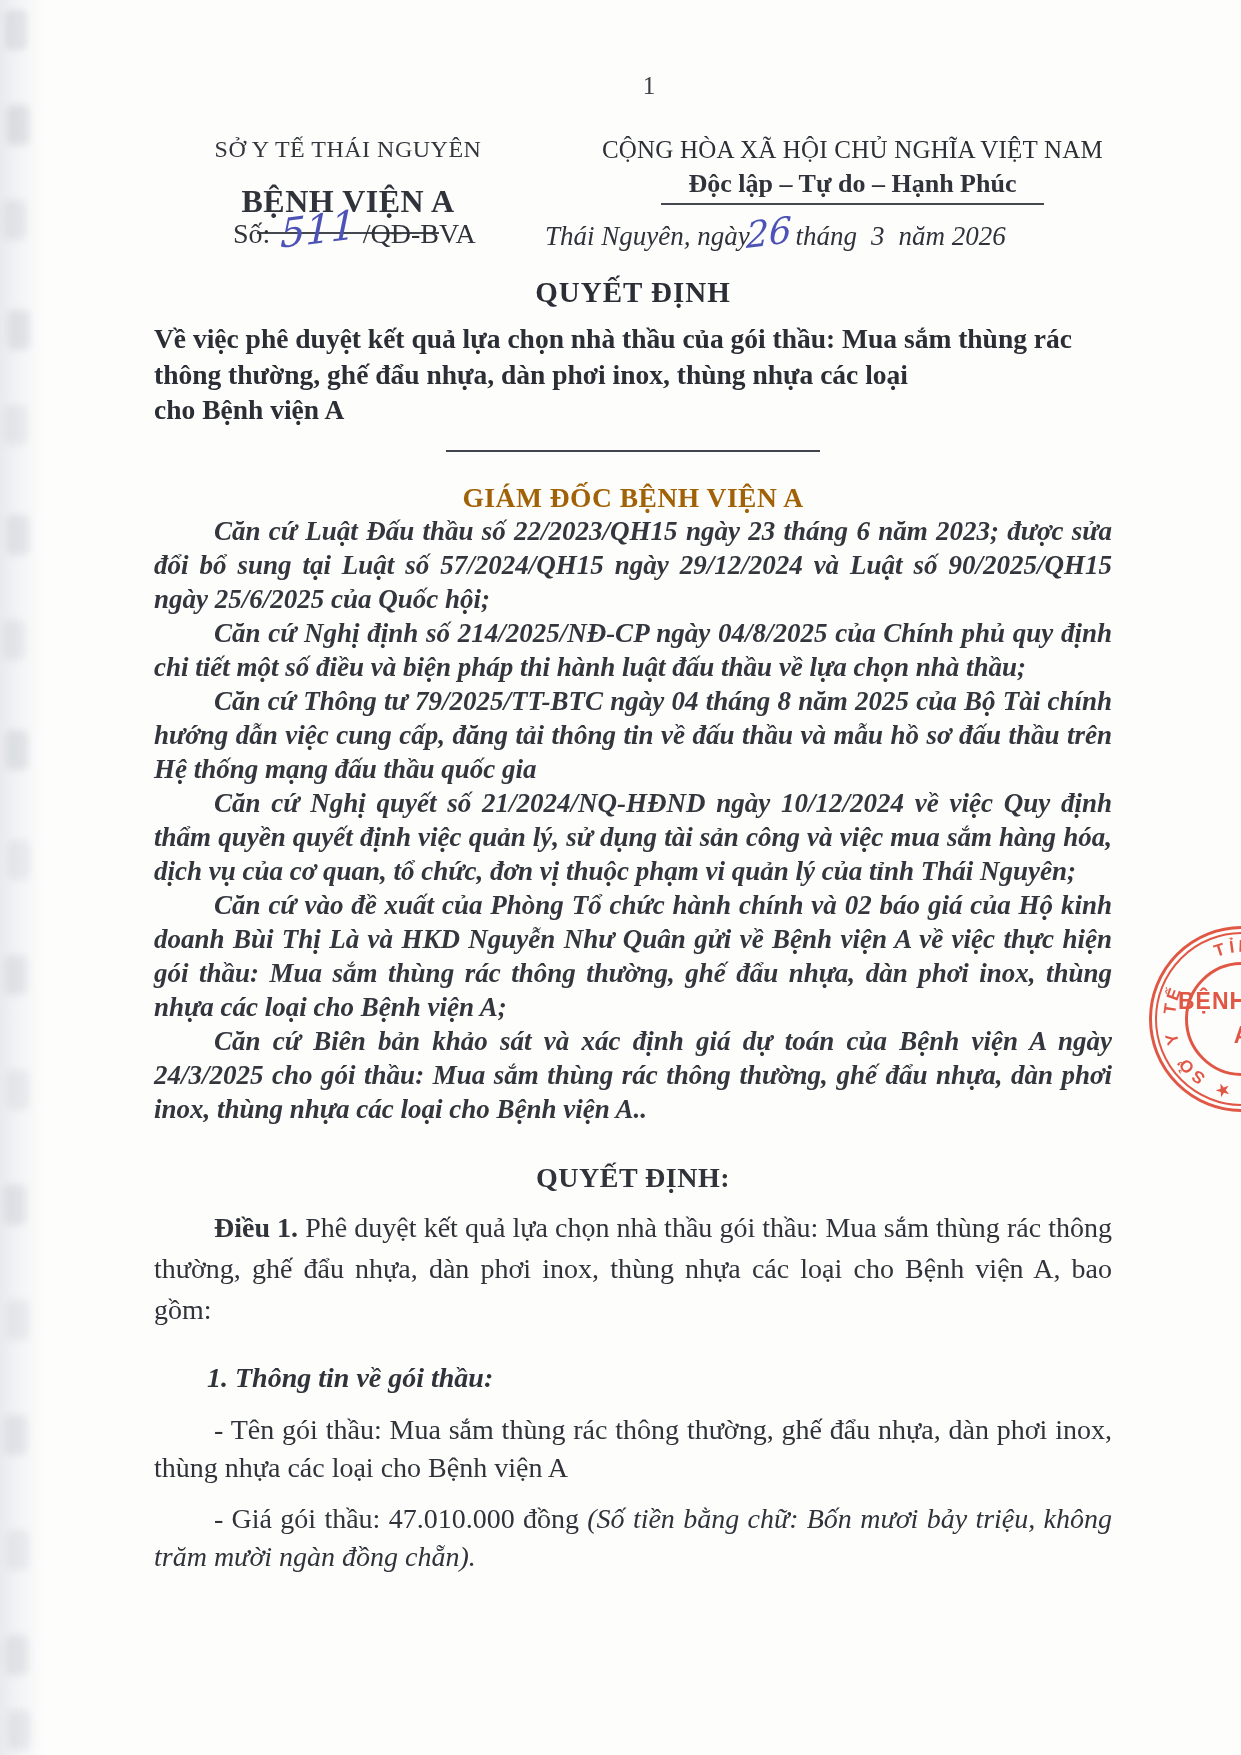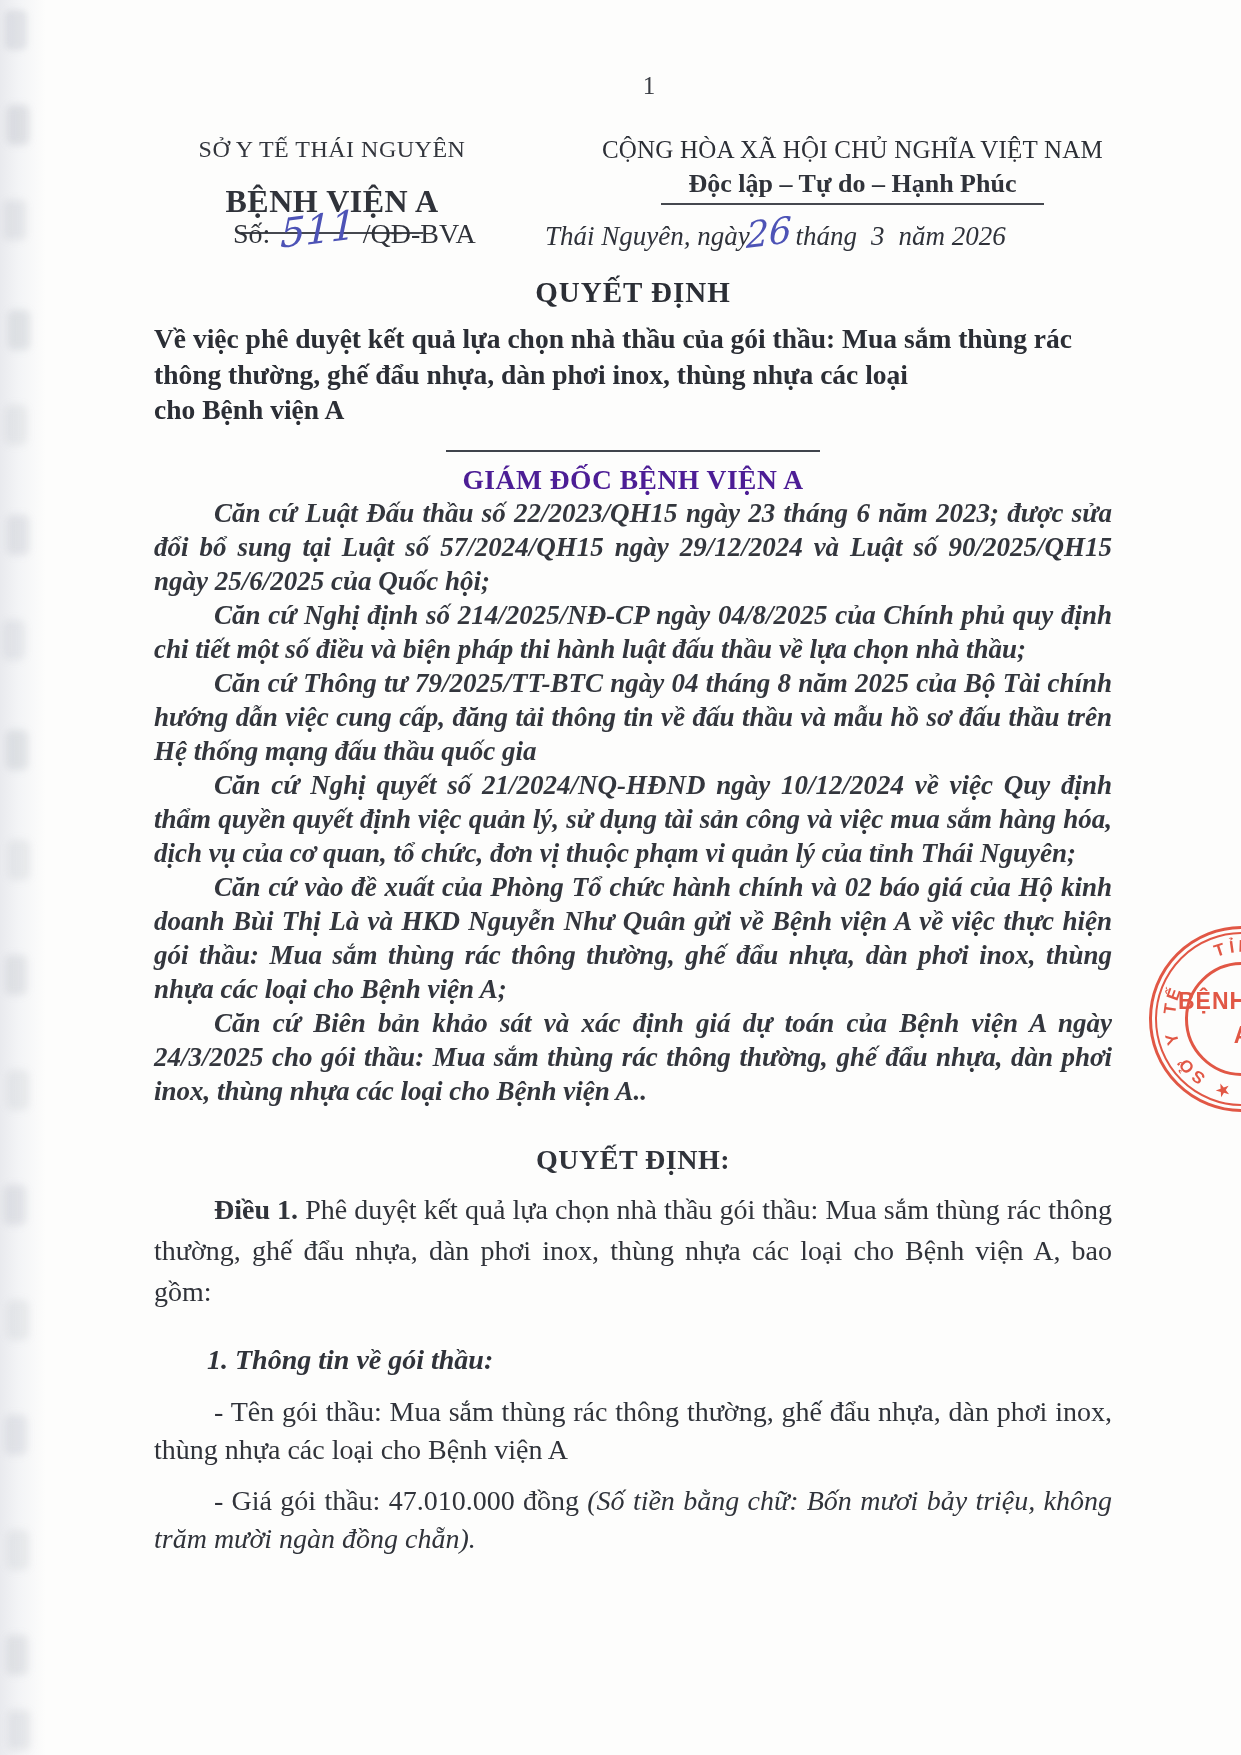--- a/index.html
+++ b/index.html
@@ -35,41 +35,41 @@
       2px 1290px 5px rgba(130,136,152,.12),
       0px 1405px 4px rgba(130,136,152,.15),
       2px 1520px 5px rgba(130,136,152,.12),
       1px 1625px 4px rgba(130,136,152,.16),
       3px 1700px 5px rgba(130,136,152,.14);
   }
   
   .pageno{position:absolute;top:72px;left:170px;width:958px;text-align:center;
     font-size:25px;color:#3a3d44;}
   
-  .org-block{position:absolute;left:162px;top:136px;width:340px;text-align:center;}
+  .org-block{position:absolute;left:178px;top:136px;width:340px;text-align:center;}
   .org-parent{font-size:24px;letter-spacing:.5px;color:#33363d;}
   .org-name{font-size:32px;font-weight:bold;margin-top:20px;letter-spacing:.5px;}
   .org-rule{width:182px;border-top:2.5px solid #45484f;margin:12px auto 0;}
   .nation-block{position:absolute;left:580px;top:136px;width:545px;text-align:center;}
   .nation-line1{font-size:25px;font-weight:normal;letter-spacing:.2px;color:#2c2f36;}
   .nation-line2{display:inline-block;font-size:26px;font-weight:bold;margin-top:5px;
     padding:0 28px 4px;border-bottom:2.5px solid #45484f;}
   .so-line{position:absolute;left:233px;top:218px;font-size:28px;white-space:nowrap;}
   .date-line{position:absolute;left:545px;top:221px;font-size:27px;font-style:italic;white-space:nowrap;color:#2f323a;}
   .hand{display:inline-block;font-family:"DejaVu Serif",serif;font-style:italic;
     color:#4d53b6;transform:rotate(-7deg) skewX(-8deg);}
   .hand-so{font-size:40px;margin:0 6px 0 10px;line-height:0;}
   .hand-date{font-size:36px;margin:0 4px 0 -4px;line-height:0;}
   .date-gap{display:inline-block;width:14px;}
   
   .content{position:absolute;left:154px;top:276px;width:958px;}
   .doc-kind{text-align:center;font-size:29px;font-weight:bold;letter-spacing:1px;color:#2b2e35;}
   .subject{margin-top:12px;text-align:left;font-weight:bold;font-size:27.5px;line-height:35.5px;color:#2b2e35;}
   .subject-rule{width:374px;border-top:2.5px solid #40444c;margin:22px auto 0;}
-  .authority{text-align:center;font-weight:bold;font-size:27.5px;margin-top:12px;letter-spacing:.5px;color:#4c1d95;}
+  .authority{text-align:center;font-weight:bold;font-size:27.5px;margin-top:30px;letter-spacing:.5px;color:#a16207;}
   .recitals{font-weight:bold;}
   .recitals p{margin:0;font-style:italic;font-size:27px;line-height:34px;
     text-align:justify;text-indent:60px;color:#33363d;}
   .decide-head{text-align:center;font-weight:bold;font-size:28px;margin-top:36px;letter-spacing:.5px;}
   .article{margin-top:13px;font-size:28px;line-height:41px;text-align:justify;text-indent:60px;}
   .article b{font-weight:bold;}
   .sec-head{margin-top:9px;margin-left:53px;font-size:28px;font-weight:bold;font-style:italic;line-height:40px;}
   .bullet{margin:13px 0 0;font-size:28px;line-height:38px;text-align:justify;text-indent:60px;}
   .bullet .it{font-style:italic;}
   

